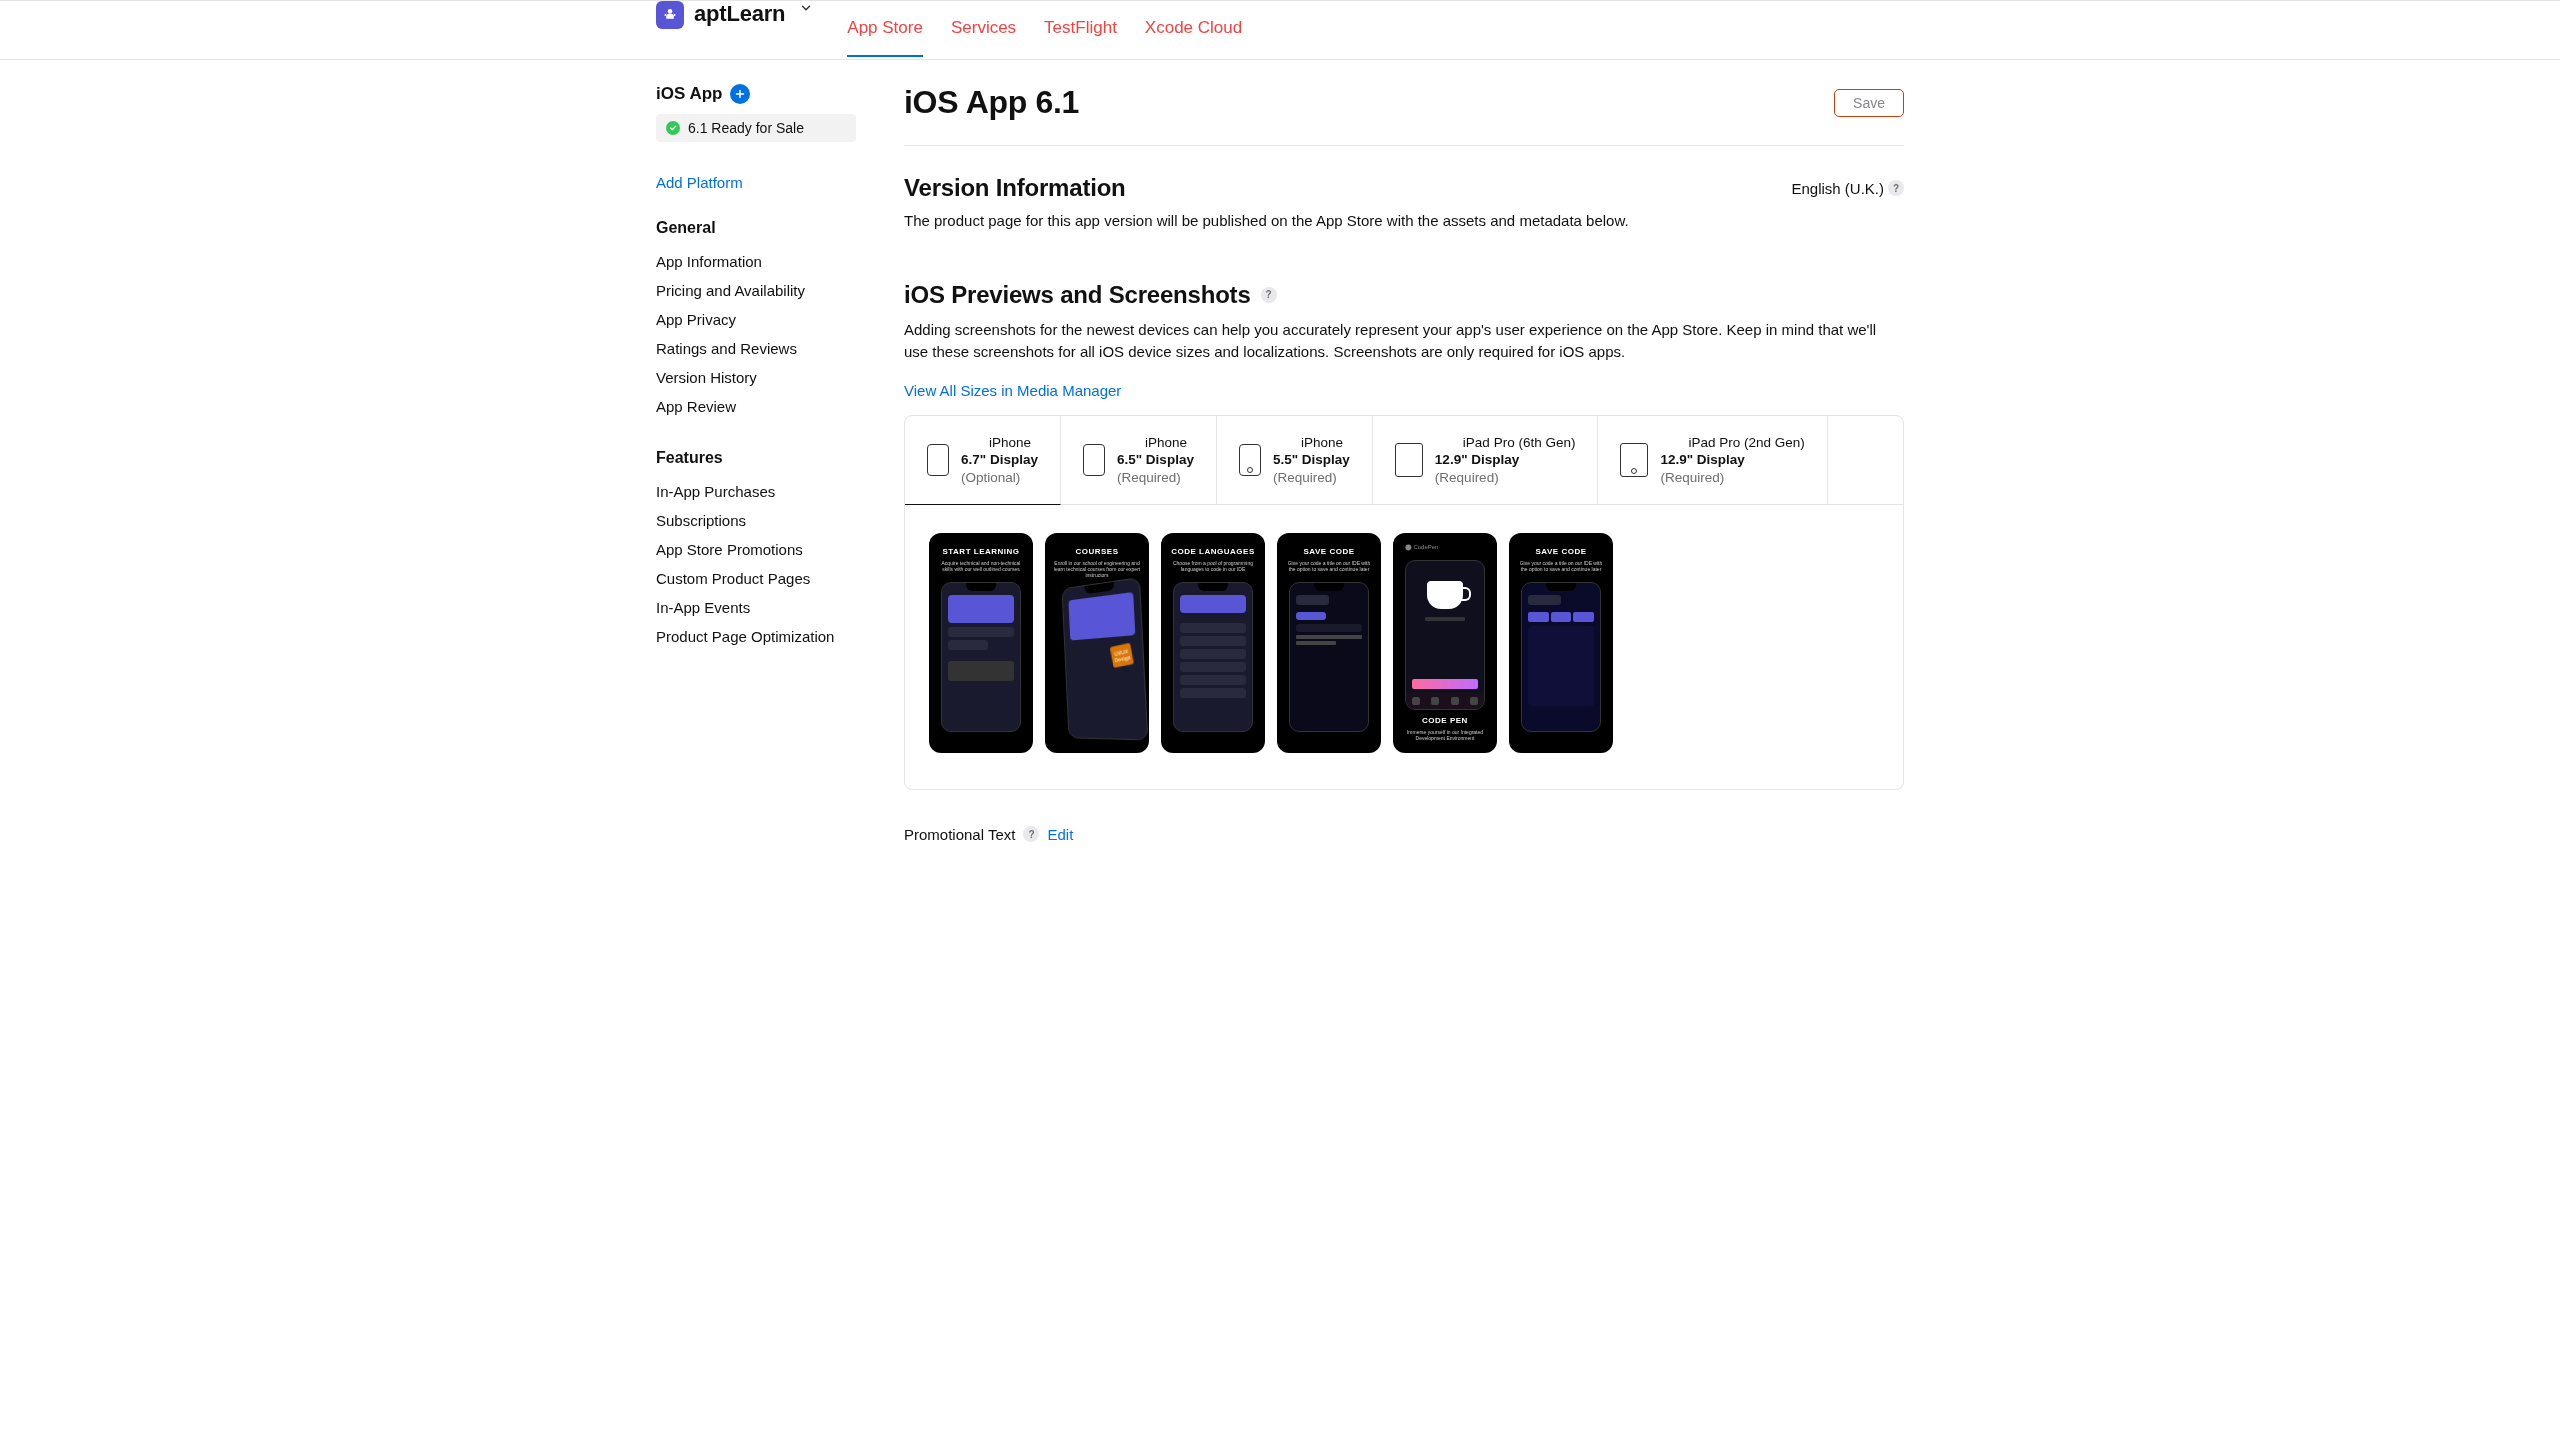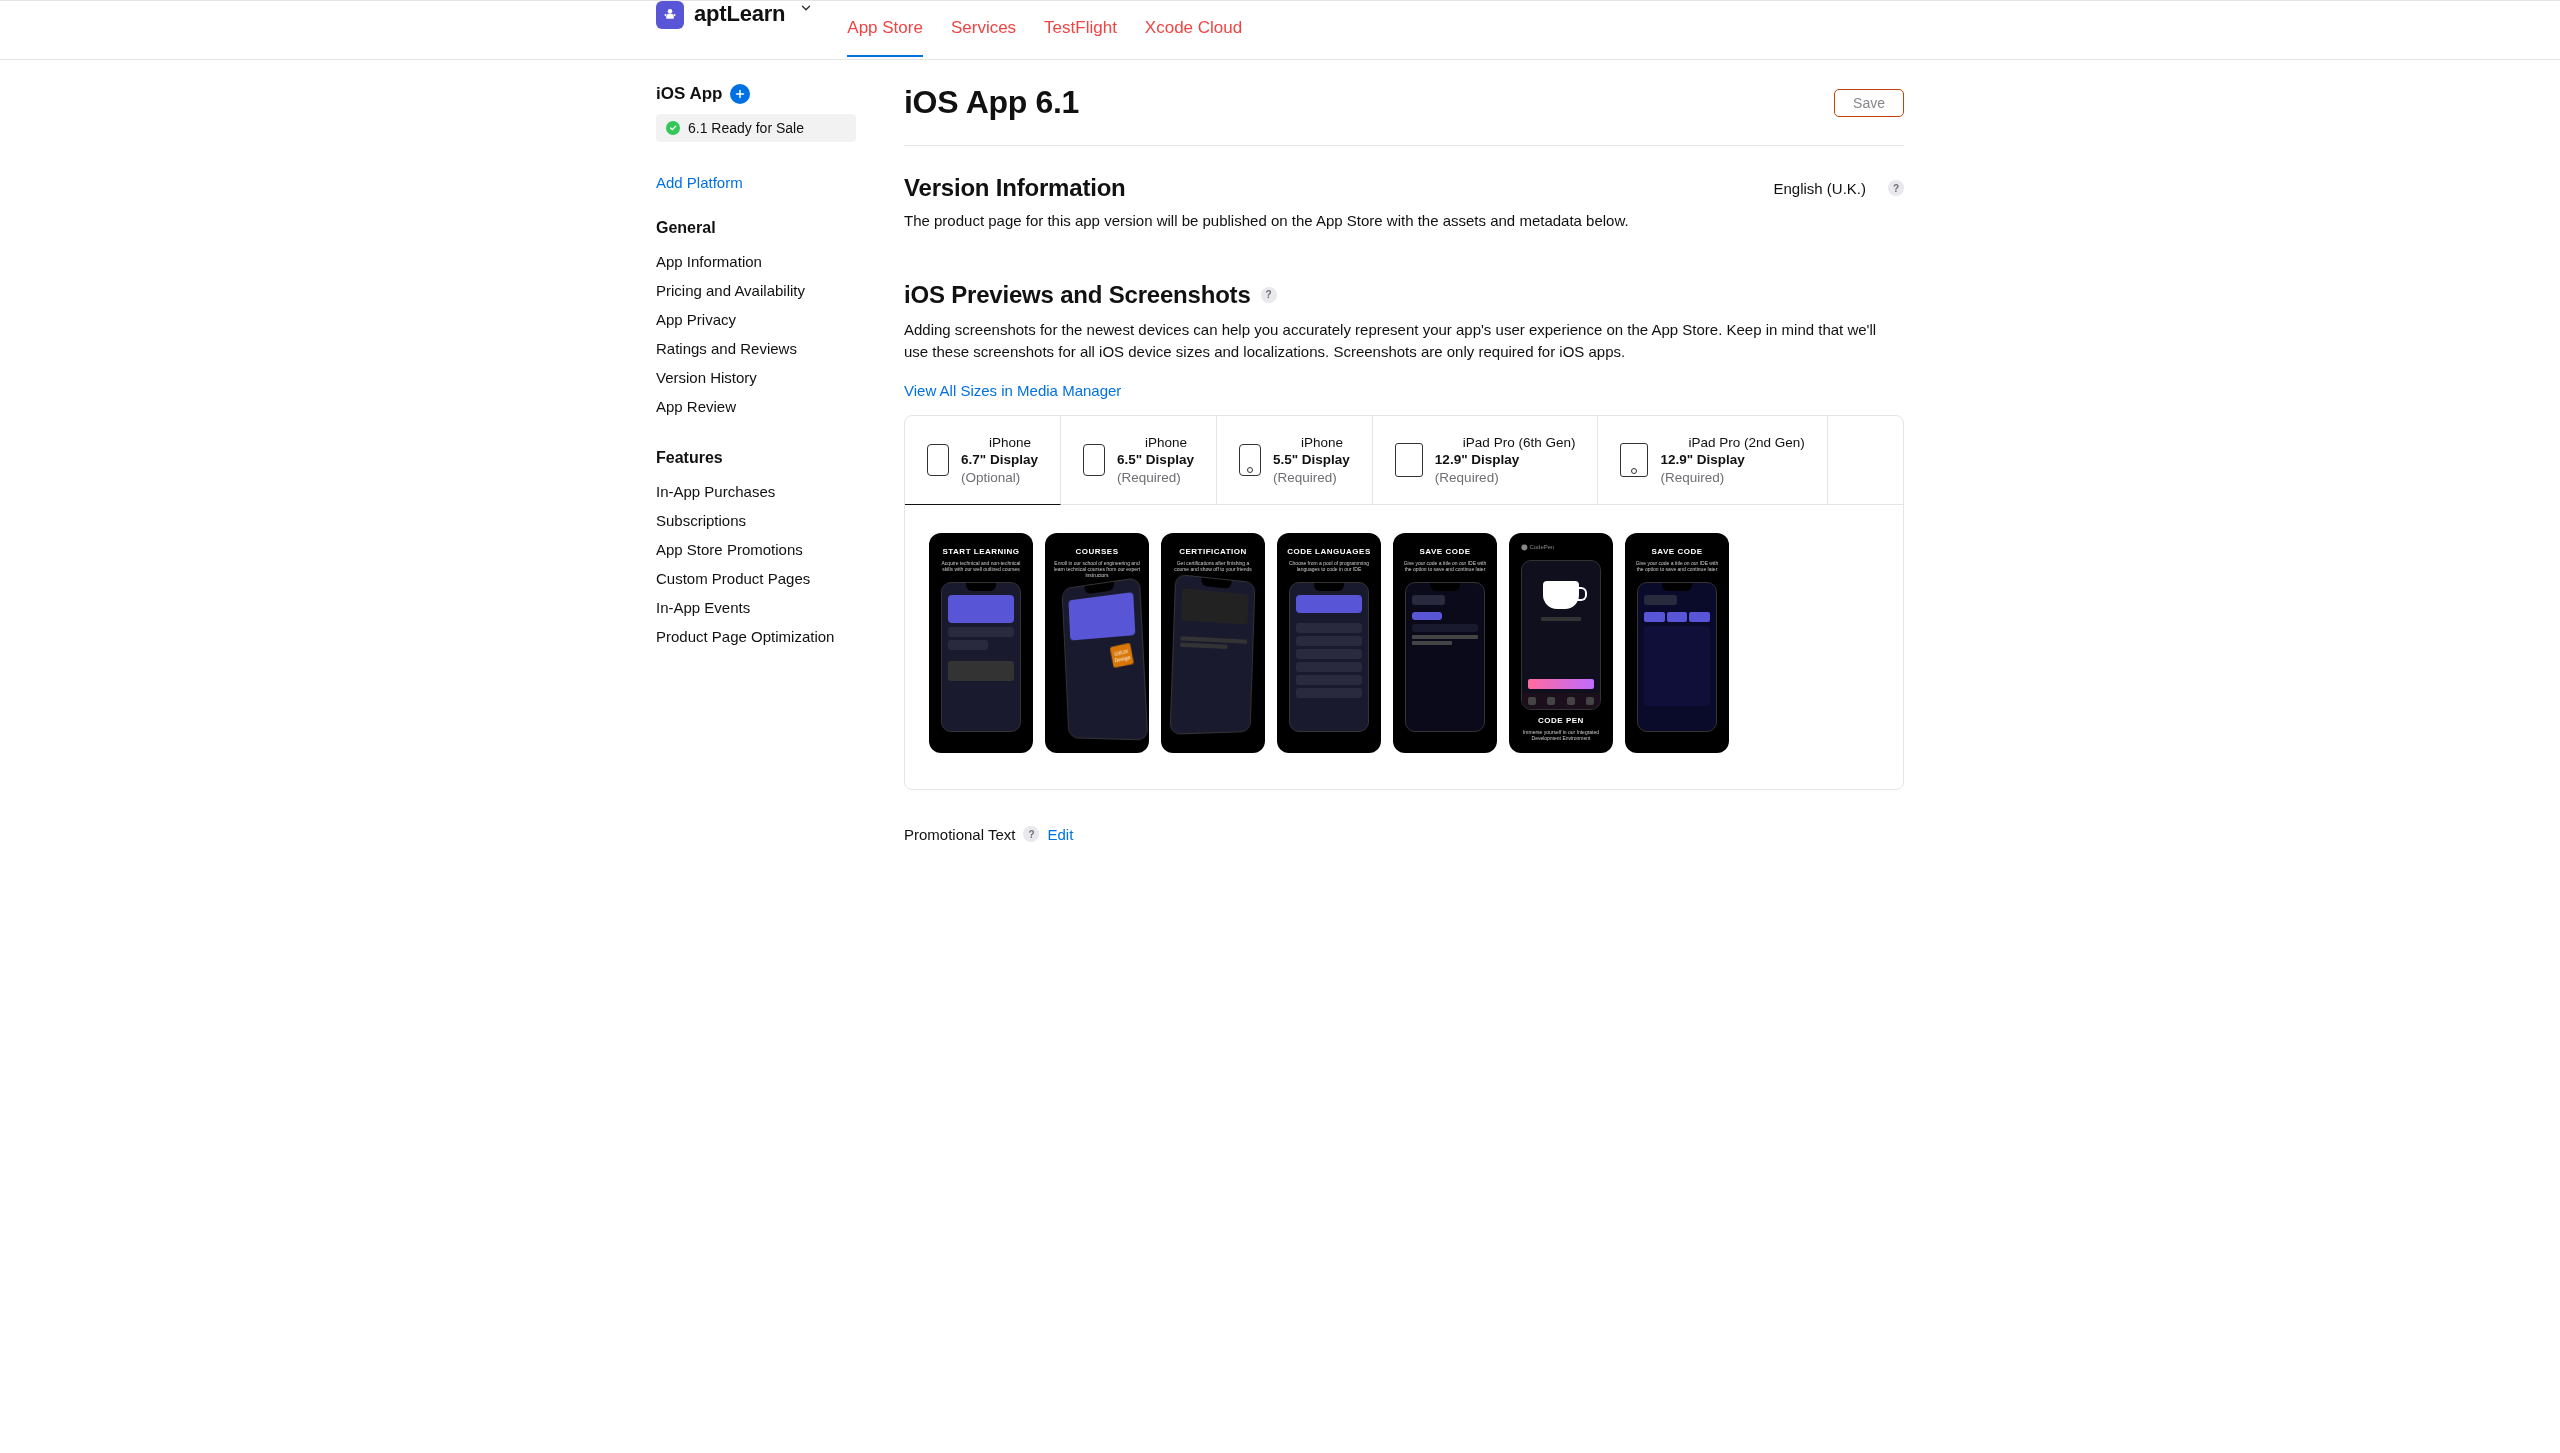--- a/index.html
+++ b/index.html
@@ -23,21 +23,21 @@
 .side-group h3 { font-size: 16px; font-weight: 700; margin-bottom: 10px; }
 .side-group ul { list-style: none; }
 .side-group li { padding: 6px 0; font-size: 15px; color: #111; cursor: pointer; }
 .main { flex: 1; min-width: 0; }
 .main-head { display: flex; justify-content: space-between; align-items: center; padding-bottom: 24px; border-bottom: 1px solid #e5e5e5; }
 h1 { font-size: 32px; font-weight: 800; letter-spacing: -0.3px; }
 .save-btn { border: 1px solid #c2410c; background: #fff; color: #86868b; padding: 5px 18px; border-radius: 5px; font-size: 14px; }
 h2 { font-size: 24px; font-weight: 800; letter-spacing: -0.2px; }
 .section { margin-top: 28px; }
 .section-head { display: flex; justify-content: space-between; align-items: center; margin-bottom: 8px; }
-.lang { display: flex; align-items: center; gap: 22px; font-size: 15px; }
+.lang { display: flex; align-items: center; gap: 4px; font-size: 15px; }
 .help { width: 16px; height: 16px; border-radius: 50%; background: #e8e8ed; color: #6e6e73; display: inline-flex; align-items: center; justify-content: center; font-size: 10px; font-weight: 700; }
 .desc { color: #111; font-size: 15px; line-height: 1.5; }
 .media-link { color: #0071e3; text-decoration: none; display: inline-block; margin-top: 18px; font-size: 15px; }
 .device-box { border: 1px solid #e5e5e5; border-radius: 8px; margin-top: 16px; overflow: hidden; }
 .device-tabs { display: flex; }
 .device-tab { display: flex; align-items: center; gap: 12px; padding: 18px 22px; cursor: pointer; border-right: 1px solid #e5e5e5; }
 .device-tab:last-child { border-right: none; }
 .device-tab.active { border-bottom: 1px solid #111; }
 .device-tab:not(.active) { border-bottom: 1px solid #e5e5e5; }
 .tabs-spacer { flex: 1; border-bottom: 1px solid #e5e5e5; }
@@ -230,33 +230,20 @@
             <div class="shot-title">COURSES</div>
             <div class="shot-sub">Enroll in our school of engineering and learn technical courses from our expert instructors</div>
             <div class="phone-frame">
                 <div class="notch"></div>
                 <div class="phone-inner">
                   <div class="purple-bar" style="height:40px"></div>
                   <div class="orange-sq" style="right:10px;top:60px;">UI/UX Design</div>
                 </div>
               </div>
           </div>
-          <div class="shot tilted-right">
-            <div class="shot-title">CERTIFICATION</div>
-            <div class="shot-sub">Get certifications after finishing a course and show off to your friends</div>
-            <div class="phone-frame">
-                <div class="notch"></div>
-                <div class="phone-inner">
-                  <div class="dark-bar" style="height:30px;background:#222"></div>
-                  <div style="height:10px"></div>
-                  <div class="dark-line"></div>
-                  <div class="dark-line" style="width:70%"></div>
-                </div>
-              </div>
-          </div>
           <div class="shot">
             <div class="shot-title">CODE LANGUAGES</div>
             <div class="shot-sub">Choose from a pool of programming languages to code in our IDE</div>
             <div class="phone-frame">
                 <div class="notch"></div>
                 <div class="phone-inner">
                   <div class="purple-bar" style="height:18px"></div>
                   <div style="height:6px"></div>
                   <div class="dark-bar"></div>
                   <div class="dark-bar"></div>

